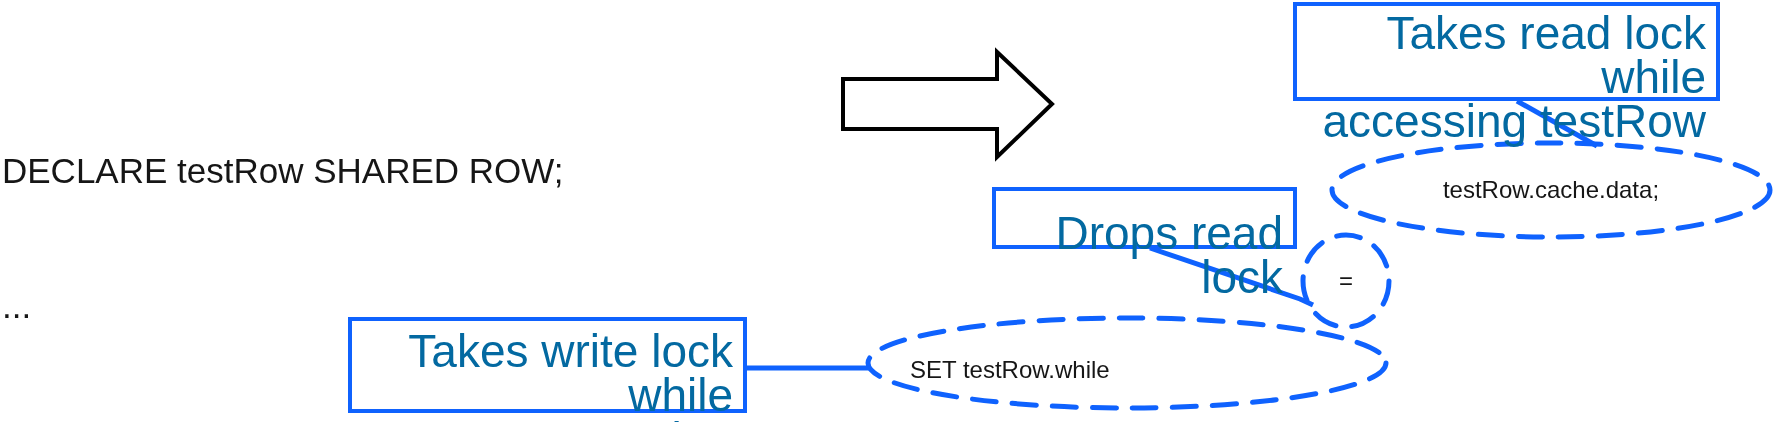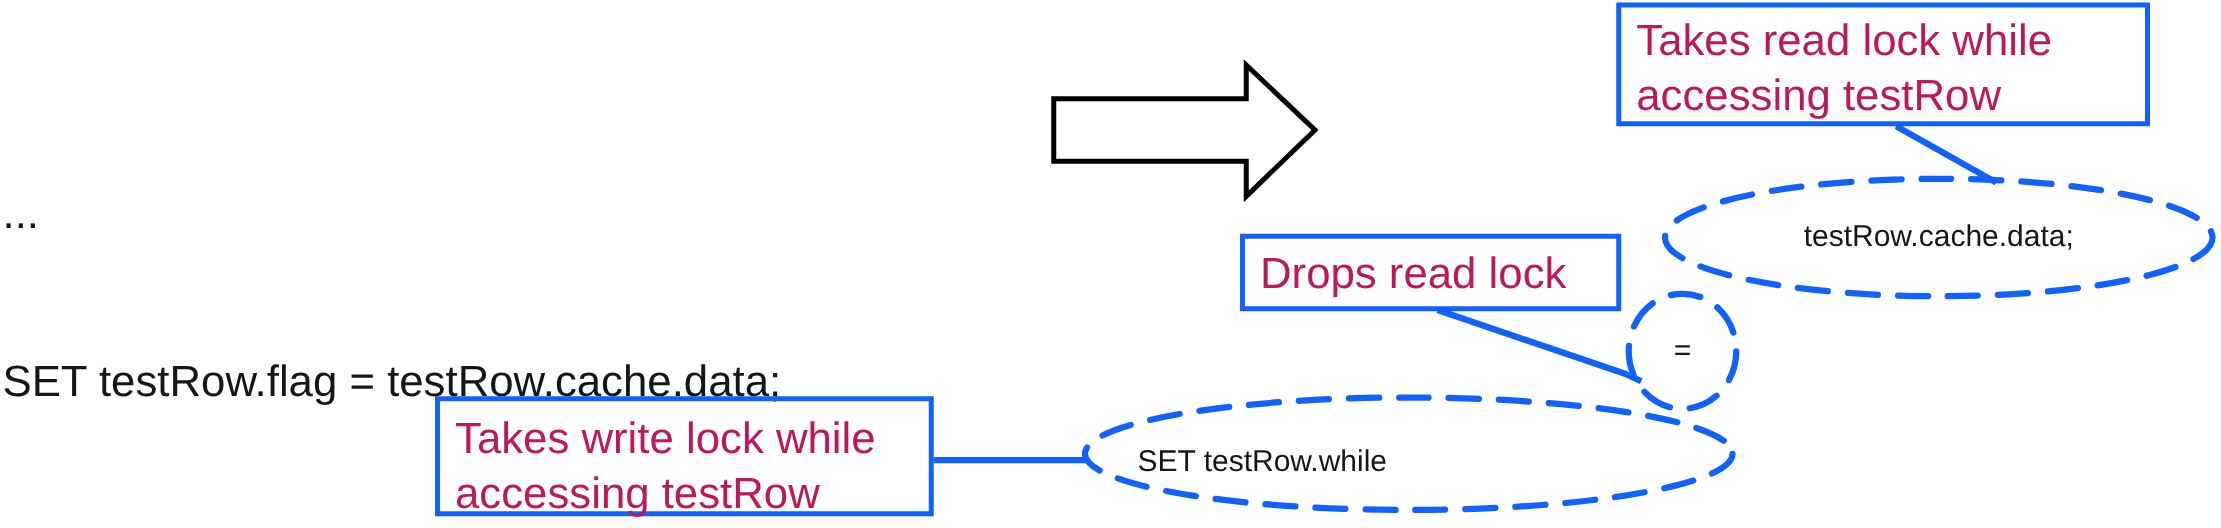--- a/index.html
+++ b/index.html
@@ -22,47 +22,49 @@
     top: 58px;
     color: #161616;
     font-size: 35px;
     line-height: 45px;
     white-space: pre;
   }
   .callout {
     position: absolute;
     box-sizing: border-box;
     border: 4px solid #0f62fe;
-    color: #be185d;
-    font-size: 35px;
+    color: #0369a1;
+    font-size: 46px;
     line-height: 44px;
     white-space: pre-line;
     padding: 5px 10px 0 12px;
     background: transparent;
+    text-align: right;
   }
   .callout-read  { left: 1293px; top: 2px;   width: 427px; height: 99px;  }
-  .callout-drop  { left: 992px;  top: 187px; width: 305px; height: 62px; padding-top: 6px; }
+  .callout-drop  { left: 992px;  top: 187px; width: 305px; height: 62px; padding-top: 20px; }
   .callout-write { left: 348px;  top: 317px; width: 399px; height: 96px; padding-top: 8px; }
   .hl-text {
     position: absolute;
     color: #161616;
     font-size: 24px;
     line-height: 44px;
     white-space: pre;
   }
   .hl-cache  { left: 1332px; top: 168px; width: 438px; text-align: center; }
   .hl-equals { left: 1303px; top: 259px; width: 86px;  text-align: center; }
   .hl-set    { left: 910px;  top: 348px; }
 </style>
 </head>
 <body>
 
 <div class="canvas">
 
   <div class="code-block">
+    <div>DECLARE testRow SHARED ROW;</div>
     <div>...</div>
     <div>SET testRow.flag = testRow.cache.data;</div>
     
   </div>
 
   <svg class="shapes-layer" viewBox="0 0 1777 422" xmlns="http://www.w3.org/2000/svg">
 
     <polygon points="843,79 997,79 997,52 1052,104 997,157 997,129 843,129" fill="#ffffff" stroke="#000000" stroke-width="4" stroke-linejoin="miter"></polygon>
 
     <ellipse cx="1551" cy="190" rx="219" ry="47" fill="none" stroke="#0f62fe" stroke-width="5" stroke-dasharray="24 16" stroke-linecap="round"></ellipse>

